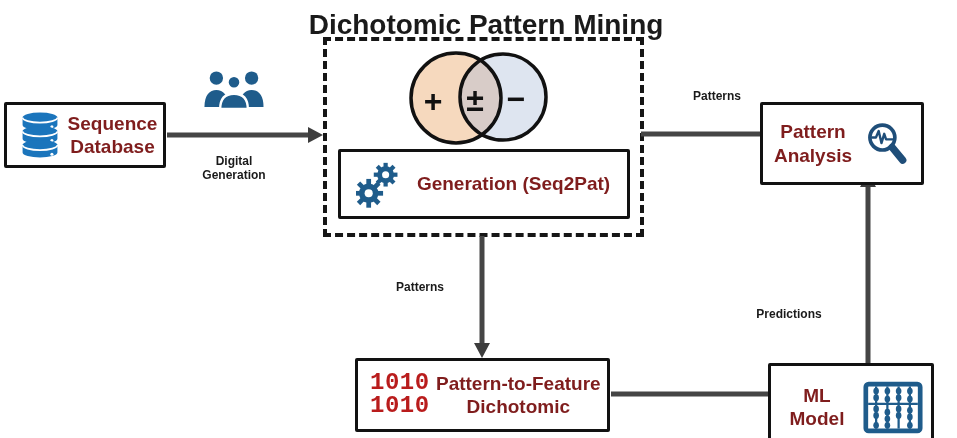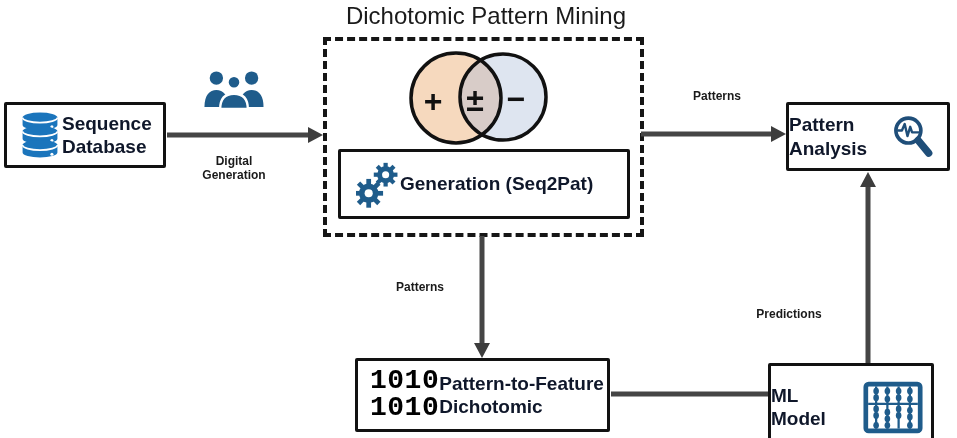--- a/index.html
+++ b/index.html
@@ -7,24 +7,24 @@
     position: relative;
     width: 957px;
     height: 438px;
     background: #ffffff;
     font-family: "Liberation Sans", sans-serif;
     color: #1a1a1a;
     overflow: hidden;
   }
   .diagram-title {
     position: absolute;
-    left: 486px; top: 2px;
+    left: 486px; top: 9px;
     transform: translateX(-50%);
-    font-size: 24px;
-    font-weight: normal;
+    font-size: 28px;
+    font-weight: bold;
     white-space: nowrap;
   }
   .dashed-group {
     position: absolute;
     left: 323px; top: 37px;
     width: 313px; height: 192px;
     border: 4px dashed #161616;
     background: transparent;
     z-index: 1;
   }
@@ -41,21 +41,22 @@
     box-sizing: border-box;
     display: flex;
     align-items: center;
     z-index: 3;
   }
   .node-label {
     flex: 1;
     font-weight: bold;
     font-size: 19px;
     line-height: 1.22;
-    color: #0f172a;
+    text-align: center;
+    color: #7f1d1d;
   }
   .edge-label {
     position: absolute;
     transform: translateX(-50%);
     font-weight: bold;
     font-size: 12px;
     line-height: 1.18;
     text-align: center;
     white-space: nowrap;
     z-index: 4;
@@ -68,23 +69,23 @@
   }
   .venn-wrap {
     position: absolute;
     left: 405px; top: 46px;
     z-index: 3;
   }
   .binary-block {
     margin-left: 12px;
     font-family: "Liberation Mono", monospace;
     font-weight: bold;
-    font-size: 28px;
+    font-size: 24px;
     line-height: 0.95;
-    color: #000000;
+    color: #b91c1c;
     letter-spacing: 0.5px;
     text-align: center;
   }
   .db-icon-wrap   { margin-left: 11px; }
   .gear-icon-wrap { margin-left: 15px; }
   .mag-icon-wrap  { margin-right: 10px; }
   .abacus-icon-wrap { margin-right: 8px; }
 </style>
 </head>
 <body>
@@ -213,21 +214,21 @@
             <circle cx="15" cy="39" r="4.8" fill="#ffffff"></circle>
           </g>
         </g>
       </svg>
     </div>
     <div class="node-label">
       <div>Generation (Seq2Pat)</div>
     </div>
   </div>
 
-  <div class="node" style="left:786px; top:102px; width:164px; height:69px;">
+  <div class="node" style="left:760px; top:102px; width:164px; height:83px;">
     <div class="node-label">
       <div>Pattern</div>
       <div>Analysis</div>
     </div>
     <div class="mag-icon-wrap">
       <svg class="icon-svg" width="48" height="48" viewBox="0 0 52 52">
         <g stroke="#1F4E79" fill="none">
           <circle cx="21" cy="19" r="13.5" stroke-width="4" fill="#ffffff"></circle>
           <polyline points="10,19 14,19 17,12 20,25 23,15 25,21 32,21" stroke-width="2.6" stroke-linejoin="round" stroke-linecap="round"></polyline>
           <line x1="31.5" y1="29.5" x2="43" y2="43.5" stroke-width="8" stroke-linecap="round"></line>

